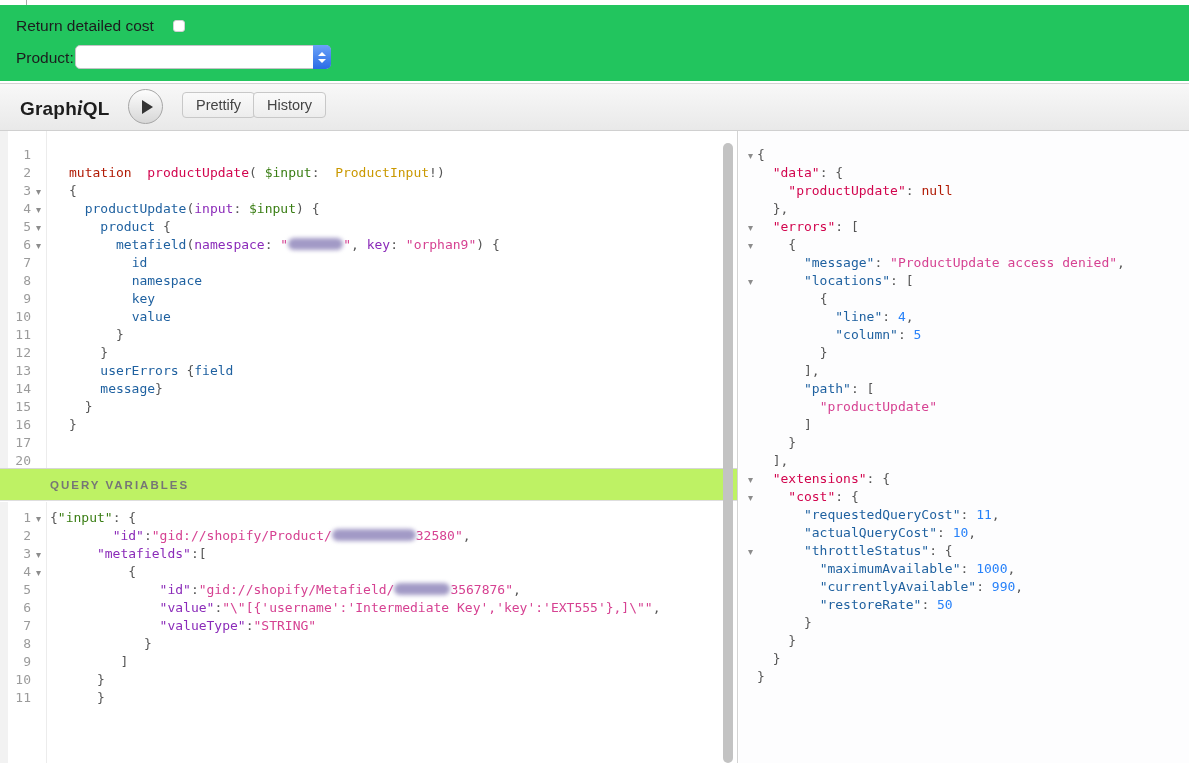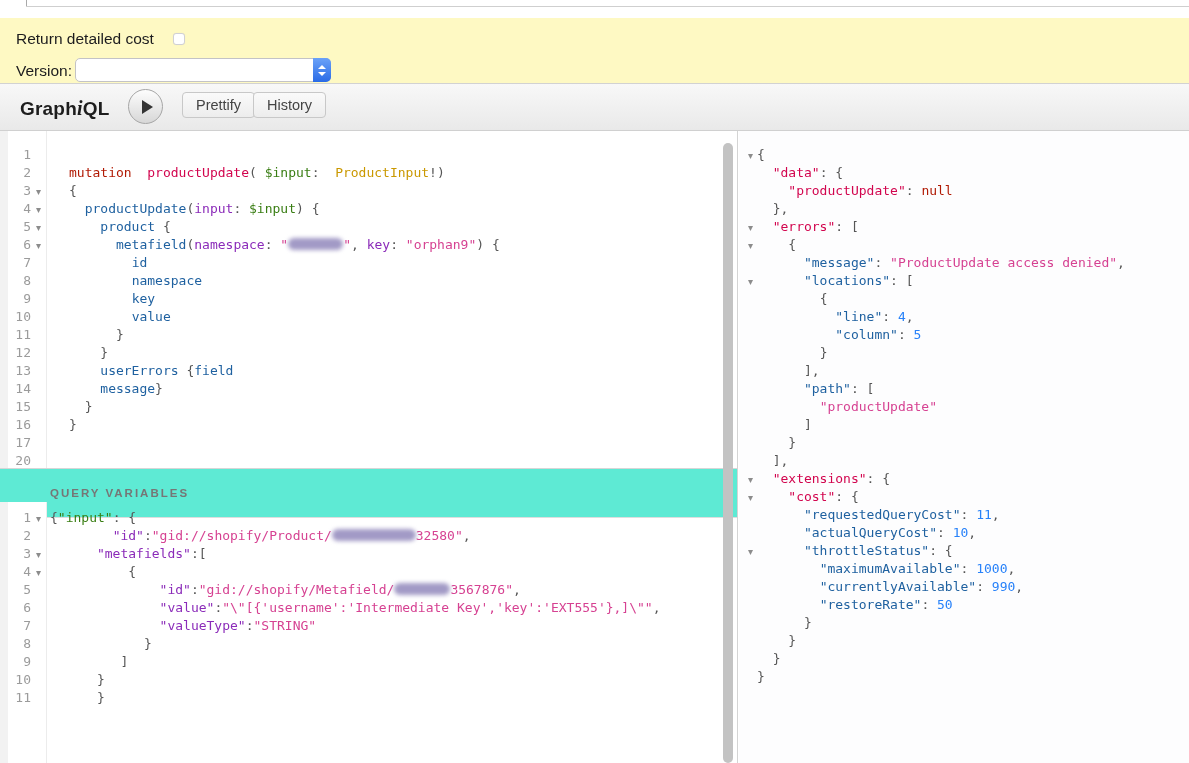--- a/index.html
+++ b/index.html
@@ -5,21 +5,21 @@
   * { margin:0; padding:0; box-sizing:border-box; }
   html,body { width:1189px; height:763px; background:#fff; overflow:hidden;
               font-family:"Liberation Sans", sans-serif; }
   .abs { position:absolute; }
   #page { position:relative; width:1189px; height:763px; background:#fff; }
 
   
   #top-strip { left:0; top:0; width:1189px; height:7px; background:#fff; }
   #top-corner-tick { left:26px; top:0; width:1px; height:7px; background:#a9a9a9; }
   #top-divider { left:26px; top:6px; width:1163px; height:1px; background:#cfcfcf; }
-  #settings-panel { left:0; top:18px; width:1189px; height:76px; background:#fef9c3; }
+  #settings-panel { left:0; top:5px; width:1189px; height:76px; background:#22c55e; }
   #detailed-cost-label { left:16px; top:12px; font-size:15.5px; color:#1c1c1e; }
   #detailed-cost-checkbox { left:173px; top:15px; width:12px; height:12px; background:#fff;
       border:1px solid #d0d0d4; border-radius:3px; box-shadow:0 0 1px rgba(0,0,0,.08); cursor:default; }
   #version-label { left:16px; top:44px; font-size:15.5px; color:#1c1c1e; }
   #version-select { left:75px; top:40px; width:256px; height:24px; background:#fff;
       border:1px solid #c3c3c6; border-radius:5px; cursor:default; }
   #version-value { position:absolute; left:10px; top:3px; font-size:15px; color:#000;margin-top:37px; }
   #version-stepper { position:absolute; right:-1px; top:-1px; width:18px; height:24px;
       border-radius:0 5px 5px 0; background:linear-gradient(#6ba2f8,#2a6be6);
       display:flex; flex-direction:column; align-items:center; justify-content:center; gap:3px; }
@@ -43,21 +43,21 @@
       background:linear-gradient(#fafafa,#ededed); border:1px solid #c8c8c8; border-radius:4px;
       display:flex; align-items:center; cursor:pointer; font-family:"Liberation Sans",sans-serif; }
   #prettify-button { left:182px; }
   #history-button { left:253px; }
 
   
   #main { left:0; top:131px; width:1189px; height:632px; }
   #left-section { position:absolute; left:0; top:0; width:738px; height:632px; background:#fff;
       border-right:1px solid #d4d4d4; }
   #query-editor { position:absolute; left:0; top:0; width:737px; height:337px; overflow:hidden; }
-  #variables-header { position:absolute; left:0; top:337px; width:737px; height:50px; background:#5eead4;
+  #variables-header { position:absolute; left:0; top:337px; width:737px; height:33px; background:#bef264;
       border-top:1px solid #d6d6d6; border-bottom:1px solid #dedede; display:flex; align-items:center; }
   #variables-title { margin-left:50px; font-size:11.5px; font-weight:bold; letter-spacing:2px; color:#767676; }
   #variables-editor { position:absolute; left:0; top:371px; width:737px; height:261px; overflow:hidden; }
   #left-scrollbar { position:absolute; left:723px; top:12px; width:10px; height:620px;
       border-radius:6px; background:#c3c3c3; }
   #response-pane { position:absolute; left:739px; top:0; width:450px; height:632px; background:#fdfdfe;
       overflow:hidden; }
 
   
   .editor { display:flex; font-family:"DejaVu Sans Mono", monospace; font-size:13px; line-height:18px; }
@@ -95,21 +95,21 @@
 <div id="page">
 
   <div class="abs" id="top-strip">
     <div class="abs" id="top-corner-tick"></div>
   </div>
   <div class="abs" id="top-divider"></div>
 
   <div class="abs" id="settings-panel">
     <div class="abs" id="detailed-cost-label">Return detailed cost</div>
     <div class="abs" id="detailed-cost-checkbox" role="checkbox" aria-checked="false"></div>
-    <div class="abs" id="version-label">Version:</div>
+    <div class="abs" id="version-label">Product:</div>
     <div class="abs" id="version-select" role="listbox">
       <div id="version-value">2020-07</div>
       <div id="version-stepper">
         <div class="chev-up"></div>
         <div class="chev-down"></div>
       </div>
     </div>
   </div>
 
   <div class="abs" id="gql-toolbar">

